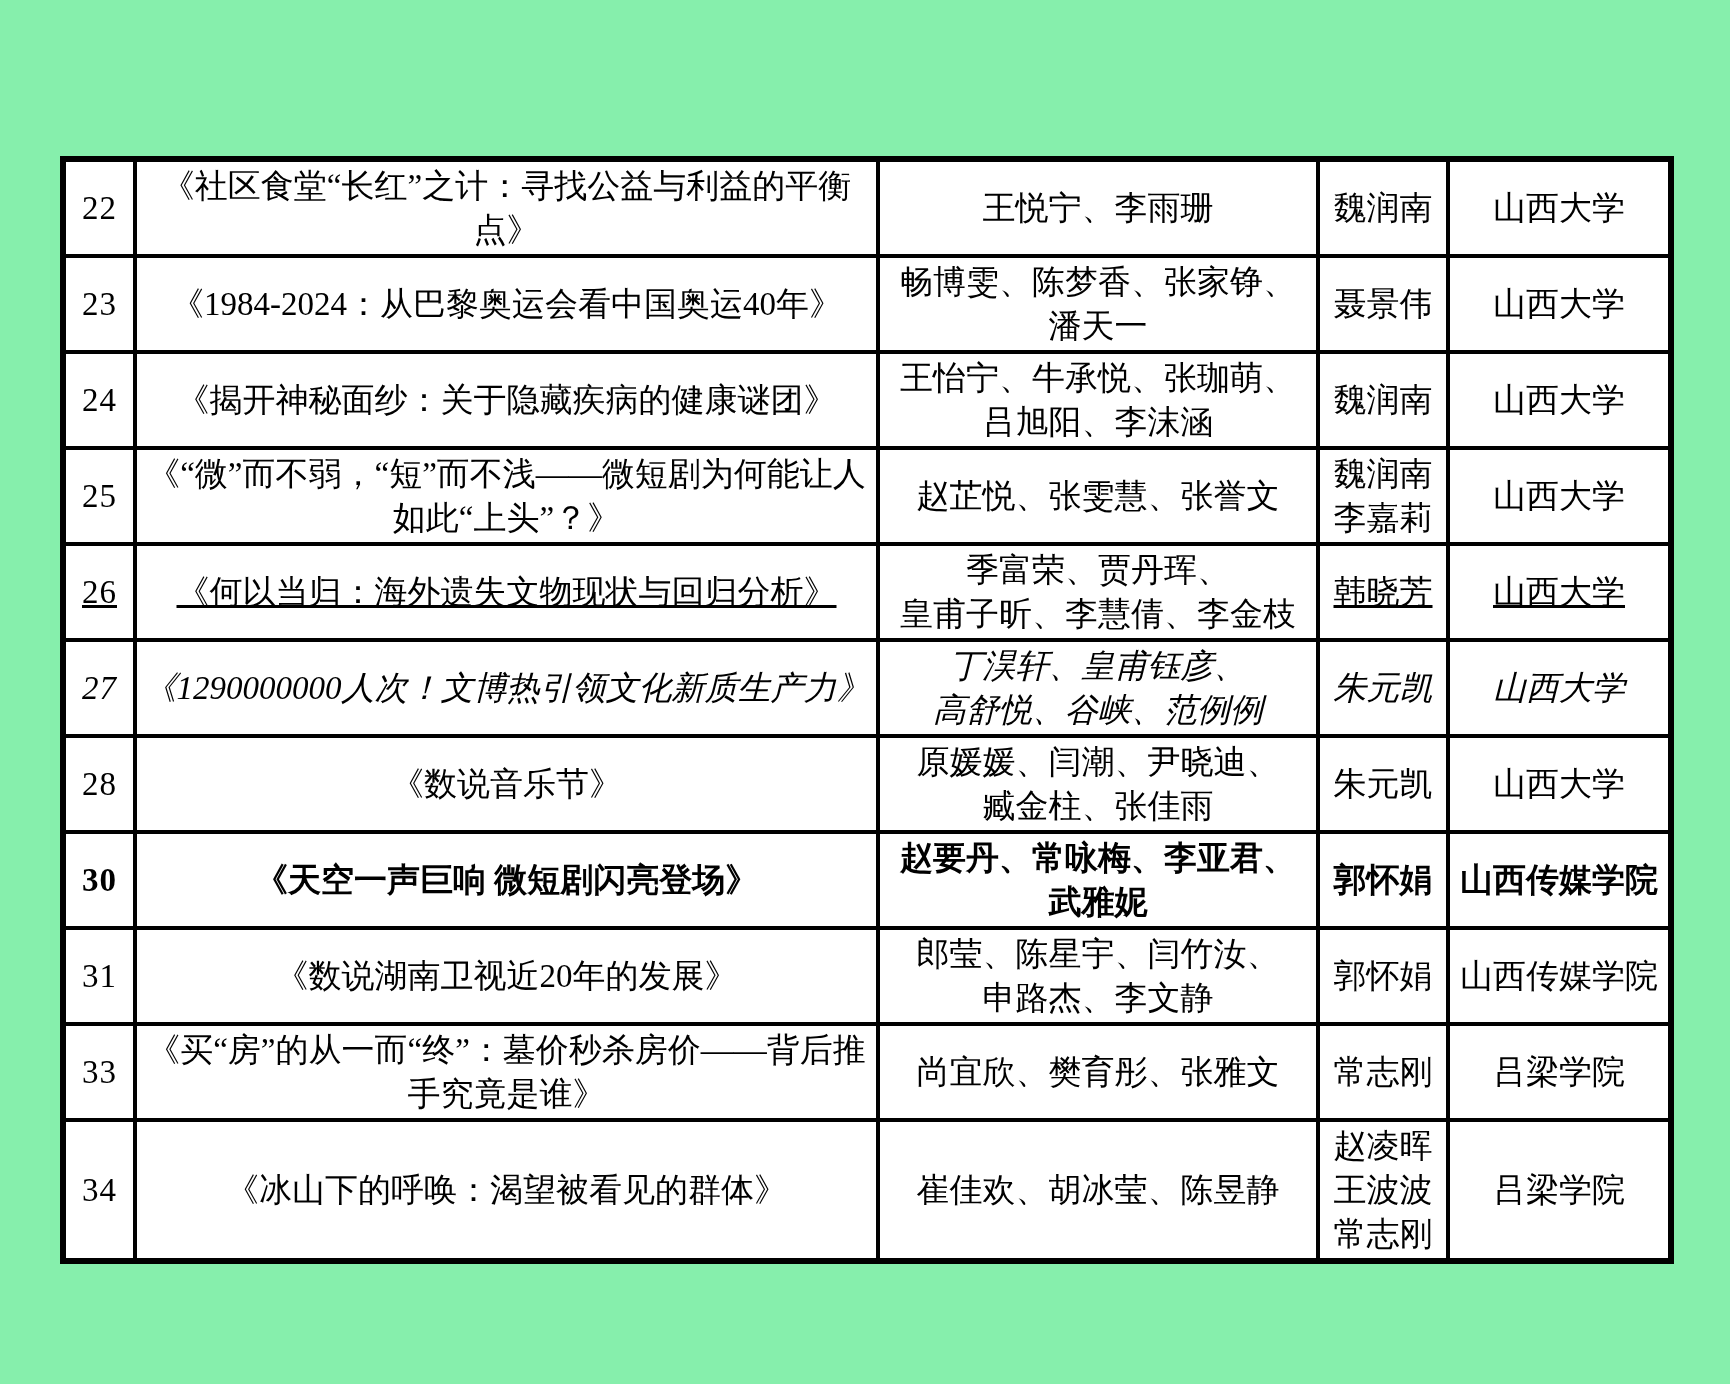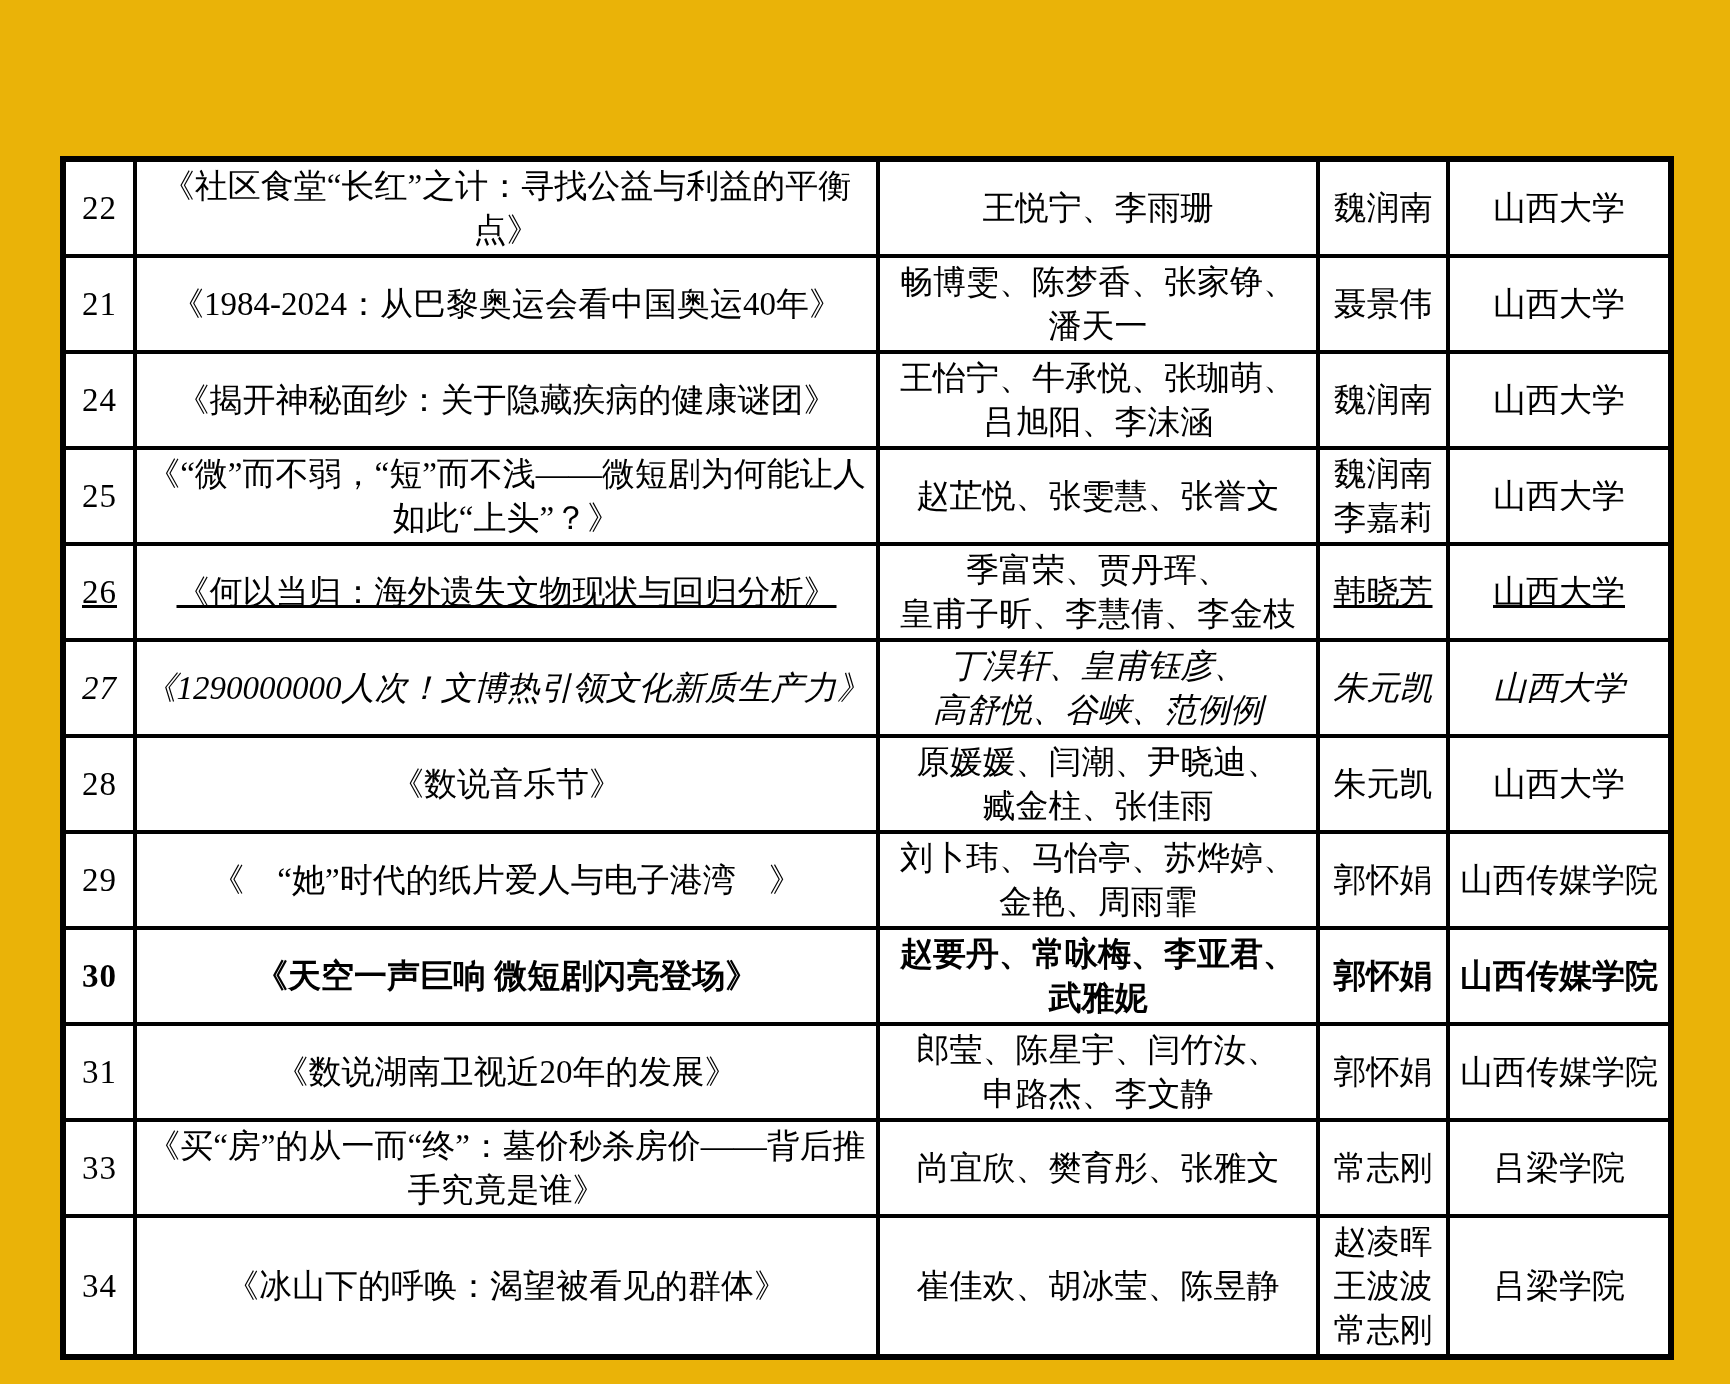--- a/index.html
+++ b/index.html
@@ -10,21 +10,21 @@
   body {
     width: 1730px;
     height: 1384px;
     font-family: "Liberation Serif", "DejaVu Serif", serif;
     color: #000000;
   }
   .page {
     position: relative;
     width: 1730px;
     height: 1384px;
-    background: #eab308;
+    background: #86efac;
     overflow: hidden;
   }
   table.doc-table {
     position: absolute;
     left: 60px;
     top: 156px;
     width: 1608px;
     border-collapse: collapse;
     table-layout: fixed;
     border: 6px solid #000000;
@@ -73,21 +73,21 @@
     </colgroup>
     <tbody id="table-body">
         <tr style="height: 89px;">
     <td class="col-no">22</td>
     <td class="col-title">《社区食堂“长红”之计：寻找公益与利益的平衡点》</td>
     <td class="col-authors"><span class="author-seg">王悦宁、</span><span class="author-seg">李雨珊</span></td>
     <td class="col-advisor">魏润南</td>
     <td class="col-univ">山西大学</td>
   </tr>
         <tr style="height: 87px;">
-    <td class="col-no">21</td>
+    <td class="col-no">23</td>
     <td class="col-title">《1984-2024：从巴黎奥运会看中国奥运40年》</td>
     <td class="col-authors"><span class="author-seg">畅博雯、</span><span class="author-seg">陈梦香、</span><span class="author-seg">张家铮、</span><span class="author-seg">潘天一</span></td>
     <td class="col-advisor">聂景伟</td>
     <td class="col-univ">山西大学</td>
   </tr>
         <tr style="height: 88px;">
     <td class="col-no">24</td>
     <td class="col-title">《揭开神秘面纱：关于隐藏疾病的健康谜团》</td>
     <td class="col-authors"><span class="author-seg">王怡宁、</span><span class="author-seg">牛承悦、</span><span class="author-seg">张珈萌、</span><span class="author-seg">吕旭阳、</span><span class="author-seg">李沫涵</span></td>
     <td class="col-advisor">魏润南</td>
@@ -115,27 +115,20 @@
     <td class="col-advisor">朱元凯</td>
     <td class="col-univ">山西大学</td>
   </tr>
         <tr style="height: 88px;">
     <td class="col-no">28</td>
     <td class="col-title">《数说音乐节》</td>
     <td class="col-authors"><span class="author-seg">原媛媛、</span><span class="author-seg">闫潮、</span><span class="author-seg">尹晓迪、</span><span class="author-seg">臧金柱、</span><span class="author-seg">张佳雨</span></td>
     <td class="col-advisor">朱元凯</td>
     <td class="col-univ">山西大学</td>
   </tr>
-        <tr style="height: 88px;">
-    <td class="col-no">29</td>
-    <td class="col-title">《　“她”时代的纸片爱人与电子港湾　》</td>
-    <td class="col-authors"><span class="author-seg">刘卜玮、</span><span class="author-seg">马怡亭、</span><span class="author-seg">苏烨婷、</span><span class="author-seg">金艳、</span><span class="author-seg">周雨霏</span></td>
-    <td class="col-advisor">郭怀娟</td>
-    <td class="col-univ">山西传媒学院</td>
-  </tr>
         <tr style="height: 87px; font-weight: bold;">
     <td class="col-no">30</td>
     <td class="col-title">《天空一声巨响 微短剧闪亮登场》</td>
     <td class="col-authors"><span class="author-seg">赵要丹、</span><span class="author-seg">常咏梅、</span><span class="author-seg">李亚君、</span><span class="author-seg">武雅妮</span></td>
     <td class="col-advisor">郭怀娟</td>
     <td class="col-univ">山西传媒学院</td>
   </tr>
         <tr style="height: 85px;">
     <td class="col-no">31</td>
     <td class="col-title">《数说湖南卫视近20年的发展》</td>

